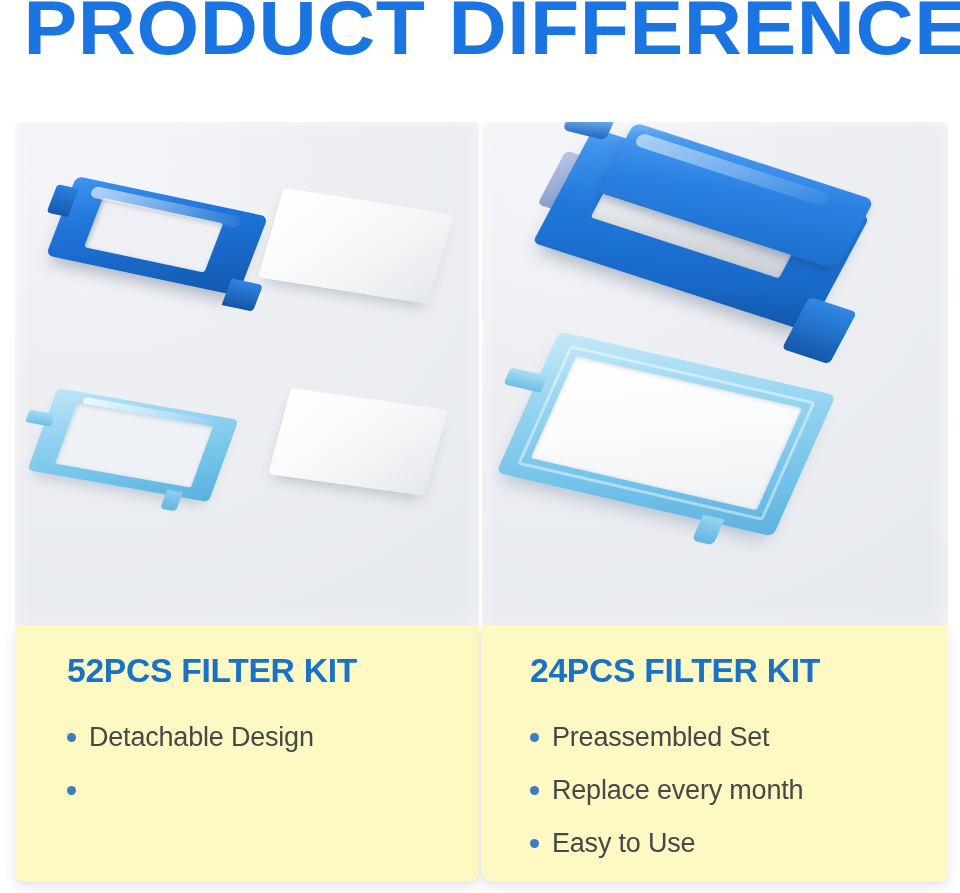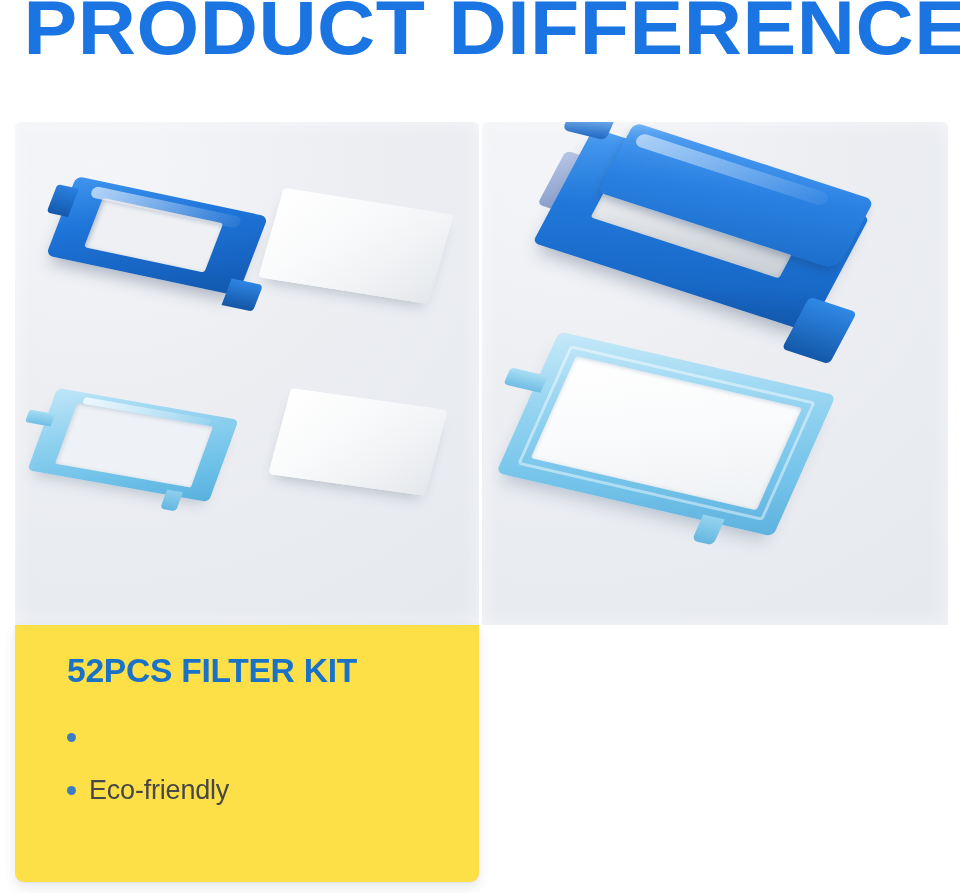--- a/index.html
+++ b/index.html
@@ -75,21 +75,21 @@
     pointer-events: none;
   }
 
   
   .card {
     position: absolute;
     left: 0;
     top: 503px;
     width: 100%;
     height: 257px;
-    background: #fde047;
+    background: #fef9c3;
     border-radius: 0 0 9px 9px;
     box-shadow: 0 5px 12px rgba(60,70,90,0.13), 0 1px 0 rgba(0,0,0,0.04);
   }
   .col-right .card { width: 466px; }
   .col-right .photo { width: 466px; }
 
   .kit-title {
     position: absolute;
     left: 52px;
     top: 27px;
@@ -333,24 +333,24 @@
       <div class="part pad pad-2"></div>
 
     </div>
 
     <div class="card">
       <div class="kit-title">52PCS FILTER KIT</div>
 
       <ul class="feature-list">
         <li class="feature-item">
           <span class="bullet-dot"></span>
-        </li>
-        <li class="feature-item">
-          <span class="bullet-dot"></span>
-          <span class="feature-label">Eco-friendly</span>
+          <span class="feature-label">Detachable Design</span>
+        </li>
+        <li class="feature-item">
+          <span class="bullet-dot"></span>
         </li>
       </ul>
     </div>
   </div>
 
   <div class="col col-right">
 
     <div class="photo">
 
       <div class="part asm-dark">
@@ -366,15 +366,33 @@
       <div class="part asm-light">
         <div class="tray"></div>
         <div class="mesh"></div>
         <div class="inner-lip"></div>
         <div class="tab-l"></div>
         <div class="tab-b"></div>
       </div>
 
     </div>
 
+    <div class="card">
+      <div class="kit-title">24PCS FILTER KIT</div>
+
+      <ul class="feature-list">
+        <li class="feature-item">
+          <span class="bullet-dot"></span>
+          <span class="feature-label">Preassembled Set</span>
+        </li>
+        <li class="feature-item">
+          <span class="bullet-dot"></span>
+          <span class="feature-label">Replace every month</span>
+        </li>
+        <li class="feature-item">
+          <span class="bullet-dot"></span>
+          <span class="feature-label">Easy to Use</span>
+        </li>
+      </ul>
+    </div>
   </div>
 
 </div>
 
 </body></html>

